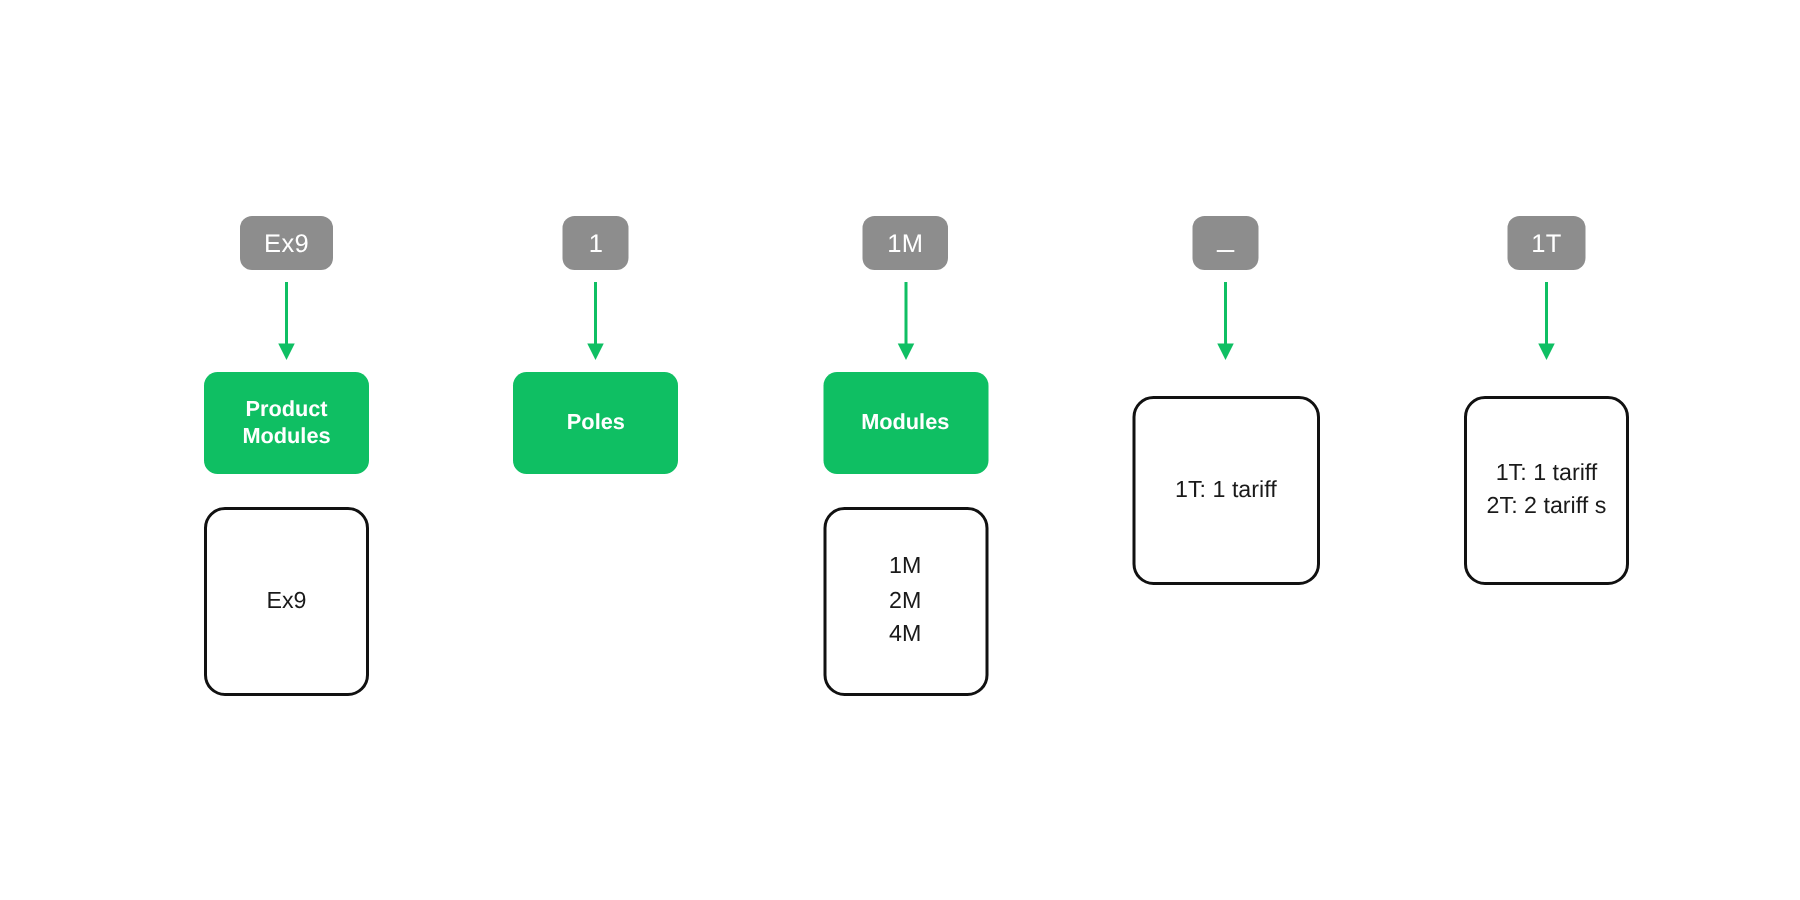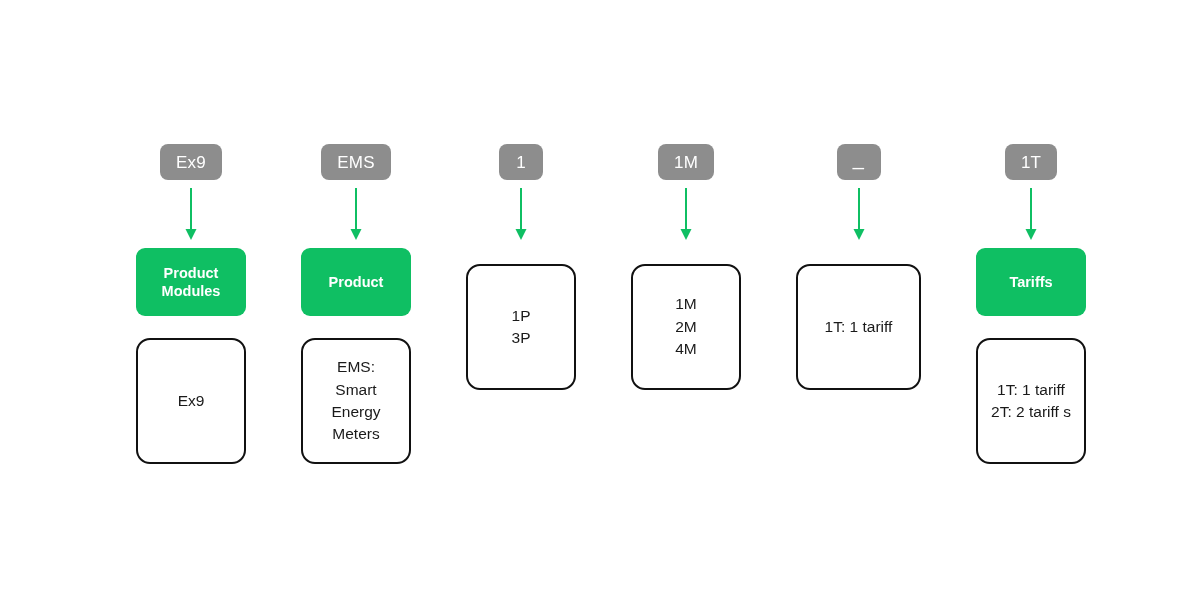--- a/index.html
+++ b/index.html
@@ -131,50 +131,34 @@
         <span class="arrow"><svg width="14" height="54" viewBox="0 0 14 54" xmlns="http://www.w3.org/2000/svg">
             <line x1="7" y1="0" x2="7" y2="42" stroke="#0fbf63" stroke-width="2"></line>
             <polygon points="7,52 1.5,41 12.5,41" fill="#0fbf63"></polygon>
           </svg></span>
         <div class="label-box">Product Modules</div>
         <div class="value-box">
           <span class="value-text">Ex9</span>
         </div>
       </div>
       <div class="column">
-        <div class="badge">EMS</div>
-        <span class="arrow"><svg width="14" height="54" viewBox="0 0 14 54" xmlns="http://www.w3.org/2000/svg">
-            <line x1="7" y1="0" x2="7" y2="42" stroke="#0fbf63" stroke-width="2"></line>
-            <polygon points="7,52 1.5,41 12.5,41" fill="#0fbf63"></polygon>
-          </svg></span>
-        <div class="label-box">Product</div>
-        <div class="value-box">
-          <span class="value-text">EMS:
-Smart
-Energy
-Meters</span>
-        </div>
-      </div>
-      <div class="column">
         <div class="badge">1</div>
         <span class="arrow"><svg width="14" height="54" viewBox="0 0 14 54" xmlns="http://www.w3.org/2000/svg">
             <line x1="7" y1="0" x2="7" y2="42" stroke="#0fbf63" stroke-width="2"></line>
             <polygon points="7,52 1.5,41 12.5,41" fill="#0fbf63"></polygon>
           </svg></span>
-        <div class="value-box">
-          <span class="value-text">1P
-3P</span>
-        </div>
+        <div class="label-box">Poles</div>
       </div>
       <div class="column">
         <div class="badge">1M</div>
         <span class="arrow"><svg width="14" height="54" viewBox="0 0 14 54" xmlns="http://www.w3.org/2000/svg">
             <line x1="7" y1="0" x2="7" y2="42" stroke="#0fbf63" stroke-width="2"></line>
             <polygon points="7,52 1.5,41 12.5,41" fill="#0fbf63"></polygon>
           </svg></span>
+        <div class="label-box">Modules</div>
         <div class="value-box">
           <span class="value-text">1M
 2M
 4M</span>
         </div>
       </div>
       <div class="column wide">
         <div class="badge underscore">_</div>
         <span class="arrow"><svg width="14" height="54" viewBox="0 0 14 54" xmlns="http://www.w3.org/2000/svg">
             <line x1="7" y1="0" x2="7" y2="42" stroke="#0fbf63" stroke-width="2"></line>
@@ -183,20 +167,19 @@
         <div class="value-box">
           <span class="value-text">1T: 1 tariff</span>
         </div>
       </div>
       <div class="column">
         <div class="badge">1T</div>
         <span class="arrow"><svg width="14" height="54" viewBox="0 0 14 54" xmlns="http://www.w3.org/2000/svg">
             <line x1="7" y1="0" x2="7" y2="42" stroke="#0fbf63" stroke-width="2"></line>
             <polygon points="7,52 1.5,41 12.5,41" fill="#0fbf63"></polygon>
           </svg></span>
-        <div class="label-box">Tariffs</div>
         <div class="value-box">
           <span class="value-text">1T: 1 tariff
 2T: 2 tariff s</span>
         </div>
       </div>
     </div>
 </div>
 
 </body></html>

